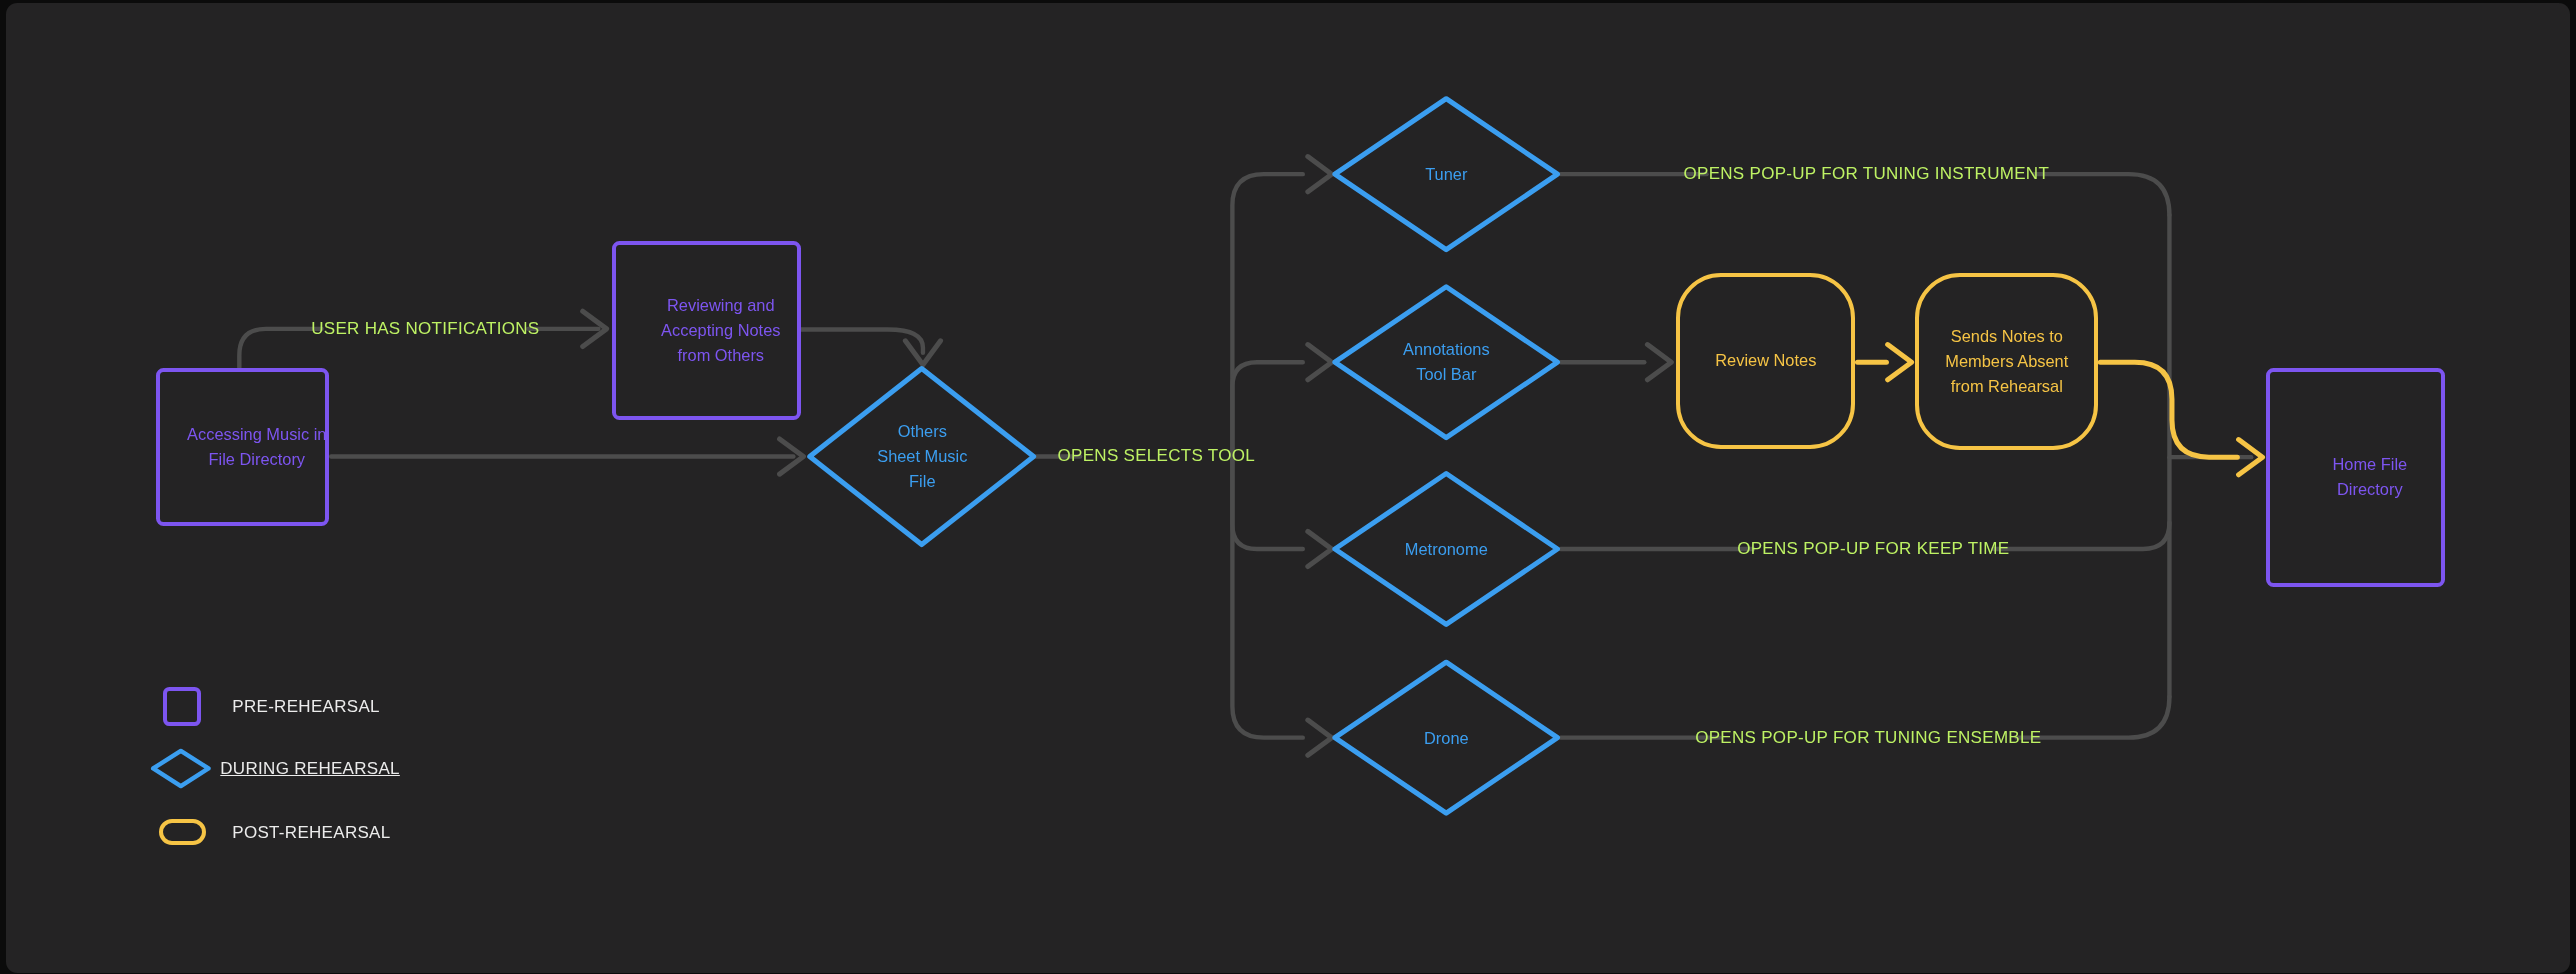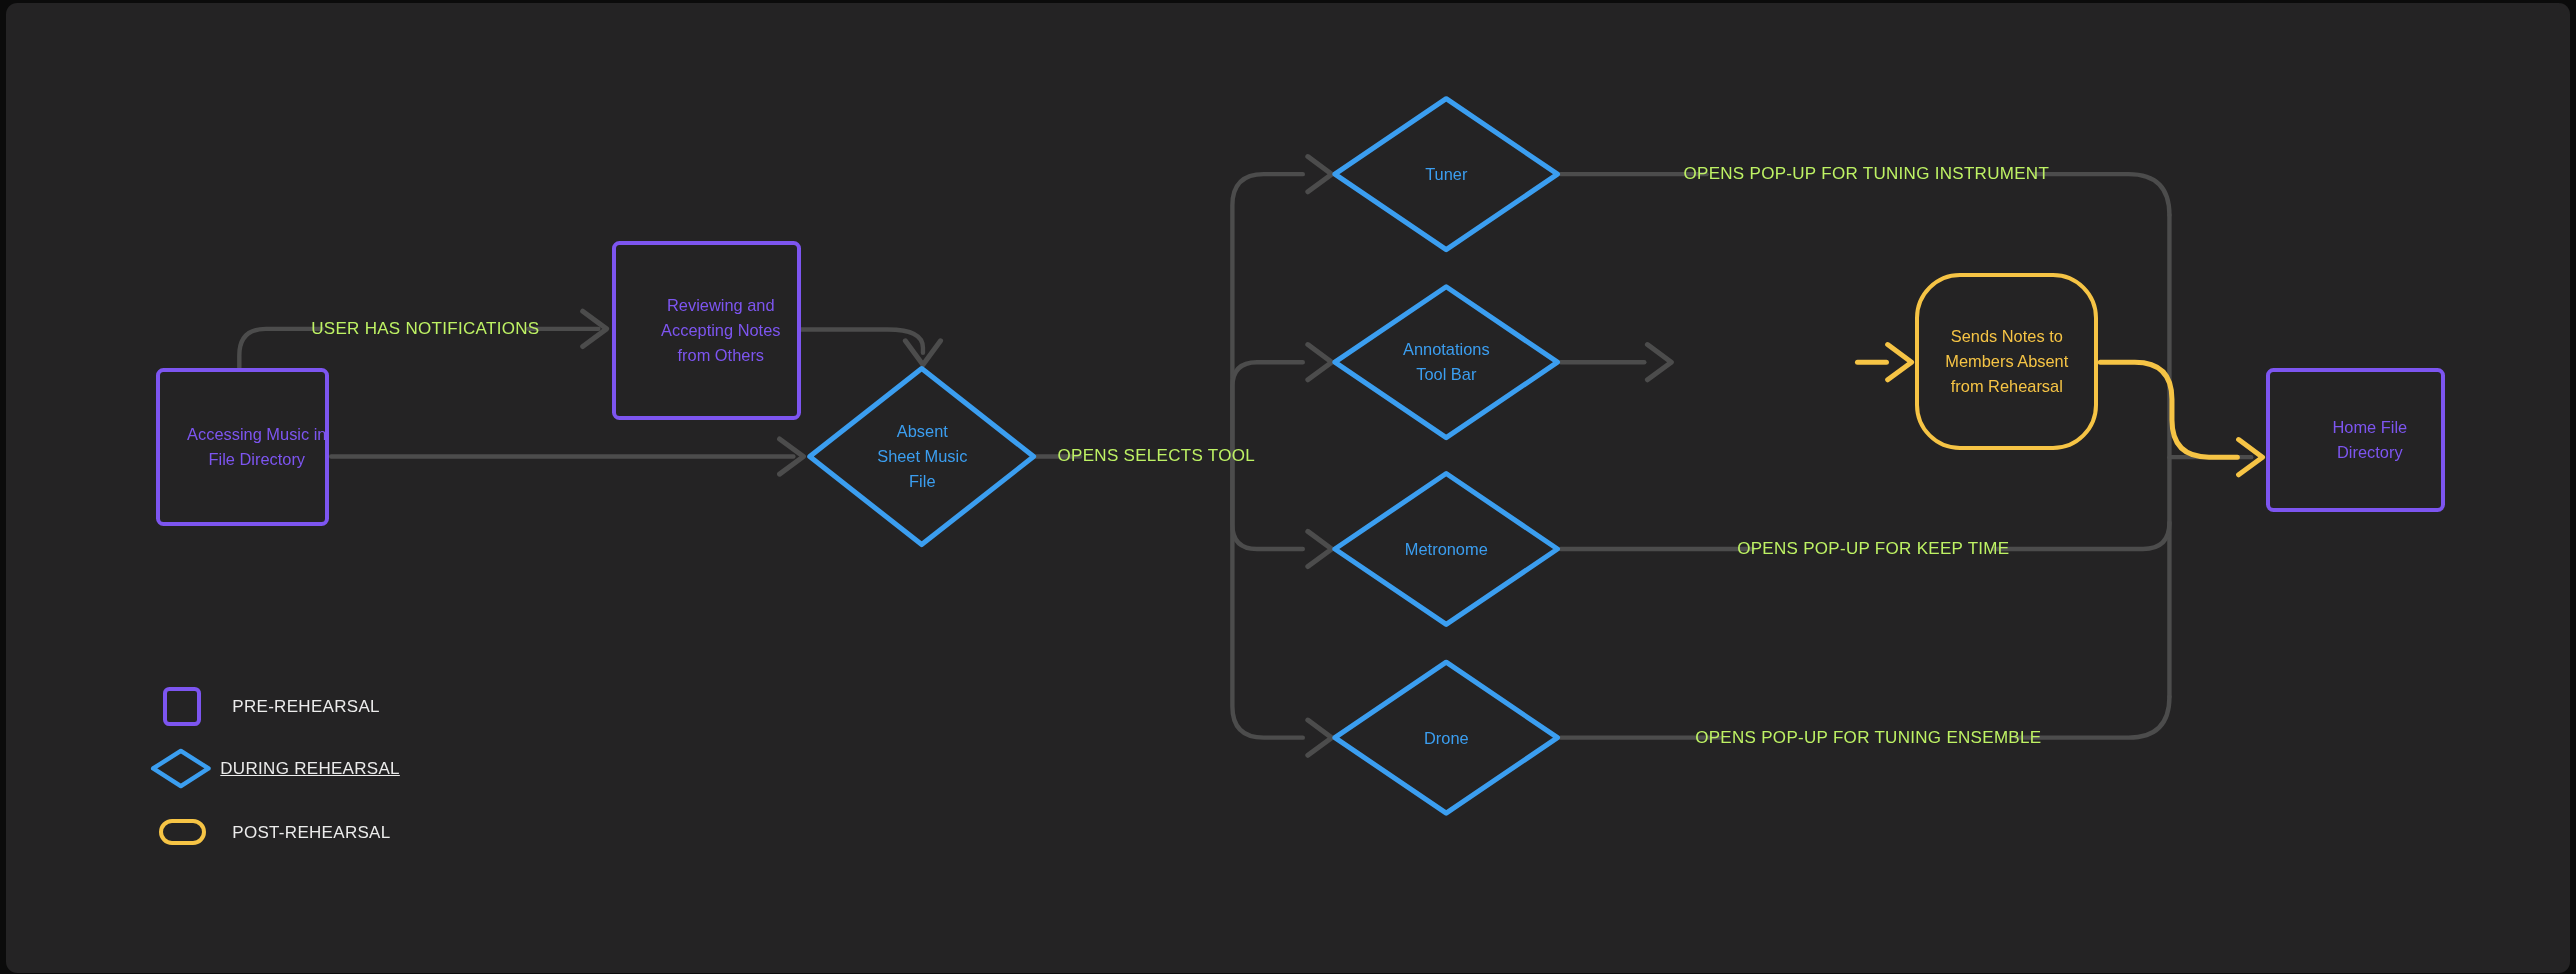--- a/index.html
+++ b/index.html
@@ -108,38 +108,43 @@
   </div>
 
   <div class="node rect-node" style="left:606px;top:238px;width:189px;height:179px;">
     <div class="lines">
       <span>Reviewing and</span>
       <span>Accepting Notes</span>
       <span>from Others</span>
     </div>
   </div>
 
+  <div class="node term-node" style="left:1670px;top:270px;width:179px;height:176px;">
+    <div class="lines">
+      <span>Review Notes</span>
+    </div>
+  </div>
 
   <div class="node term-node" style="left:1909px;top:270px;width:183px;height:177px;">
     <div class="lines">
       <span>Sends Notes to</span>
       <span>Members Absent</span>
       <span>from Rehearsal</span>
     </div>
   </div>
 
-  <div class="node rect-node" style="left:2260px;top:365px;width:179px;height:144px;">
+  <div class="node rect-node" style="left:2260px;top:365px;width:179px;height:219px;">
     <div class="lines">
       <span>Home File</span>
       <span>Directory</span>
     </div>
   </div>
 
   <div class="diamond-text" style="left:916px;top:453px;">
-    <span>Absent</span>
+    <span>Others</span>
     <span>Sheet Music</span>
     <span>File</span>
   </div>
   <div class="diamond-text" style="left:1440px;top:171px;">
     <span>Tuner</span>
   </div>
   <div class="diamond-text" style="left:1440px;top:359px;">
     <span>Annotations</span>
     <span>Tool Bar</span>
   </div>

